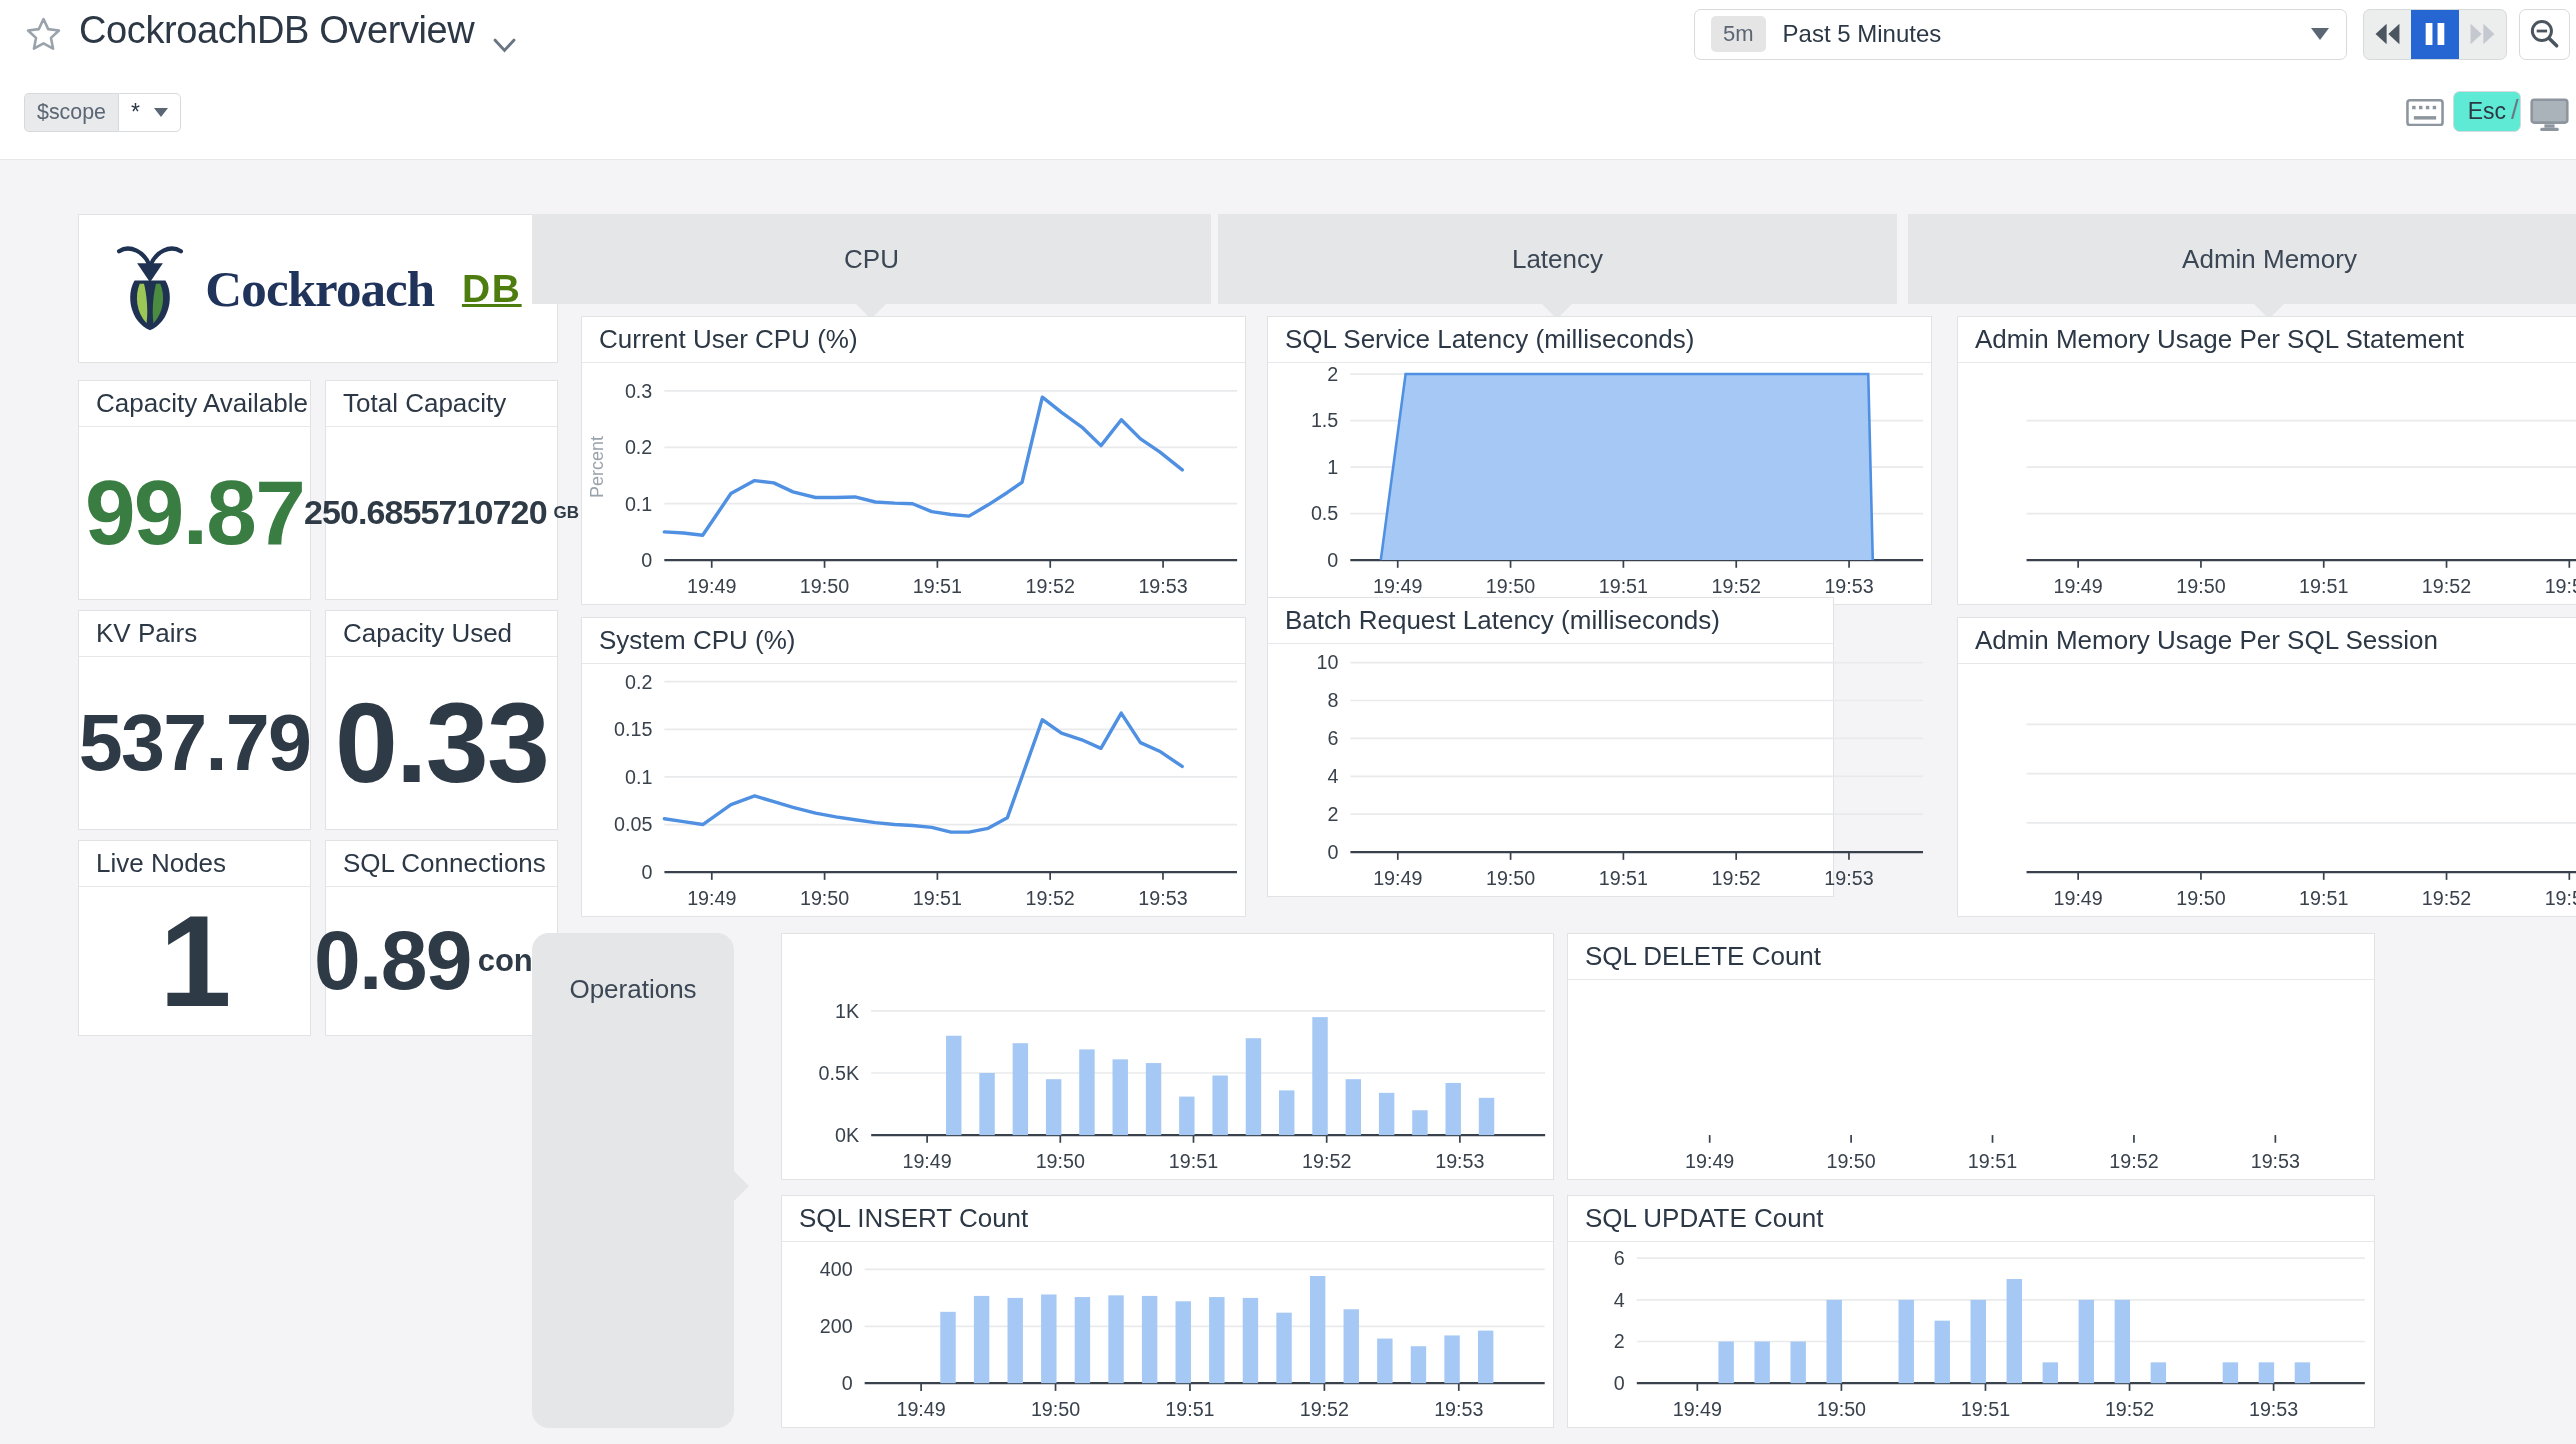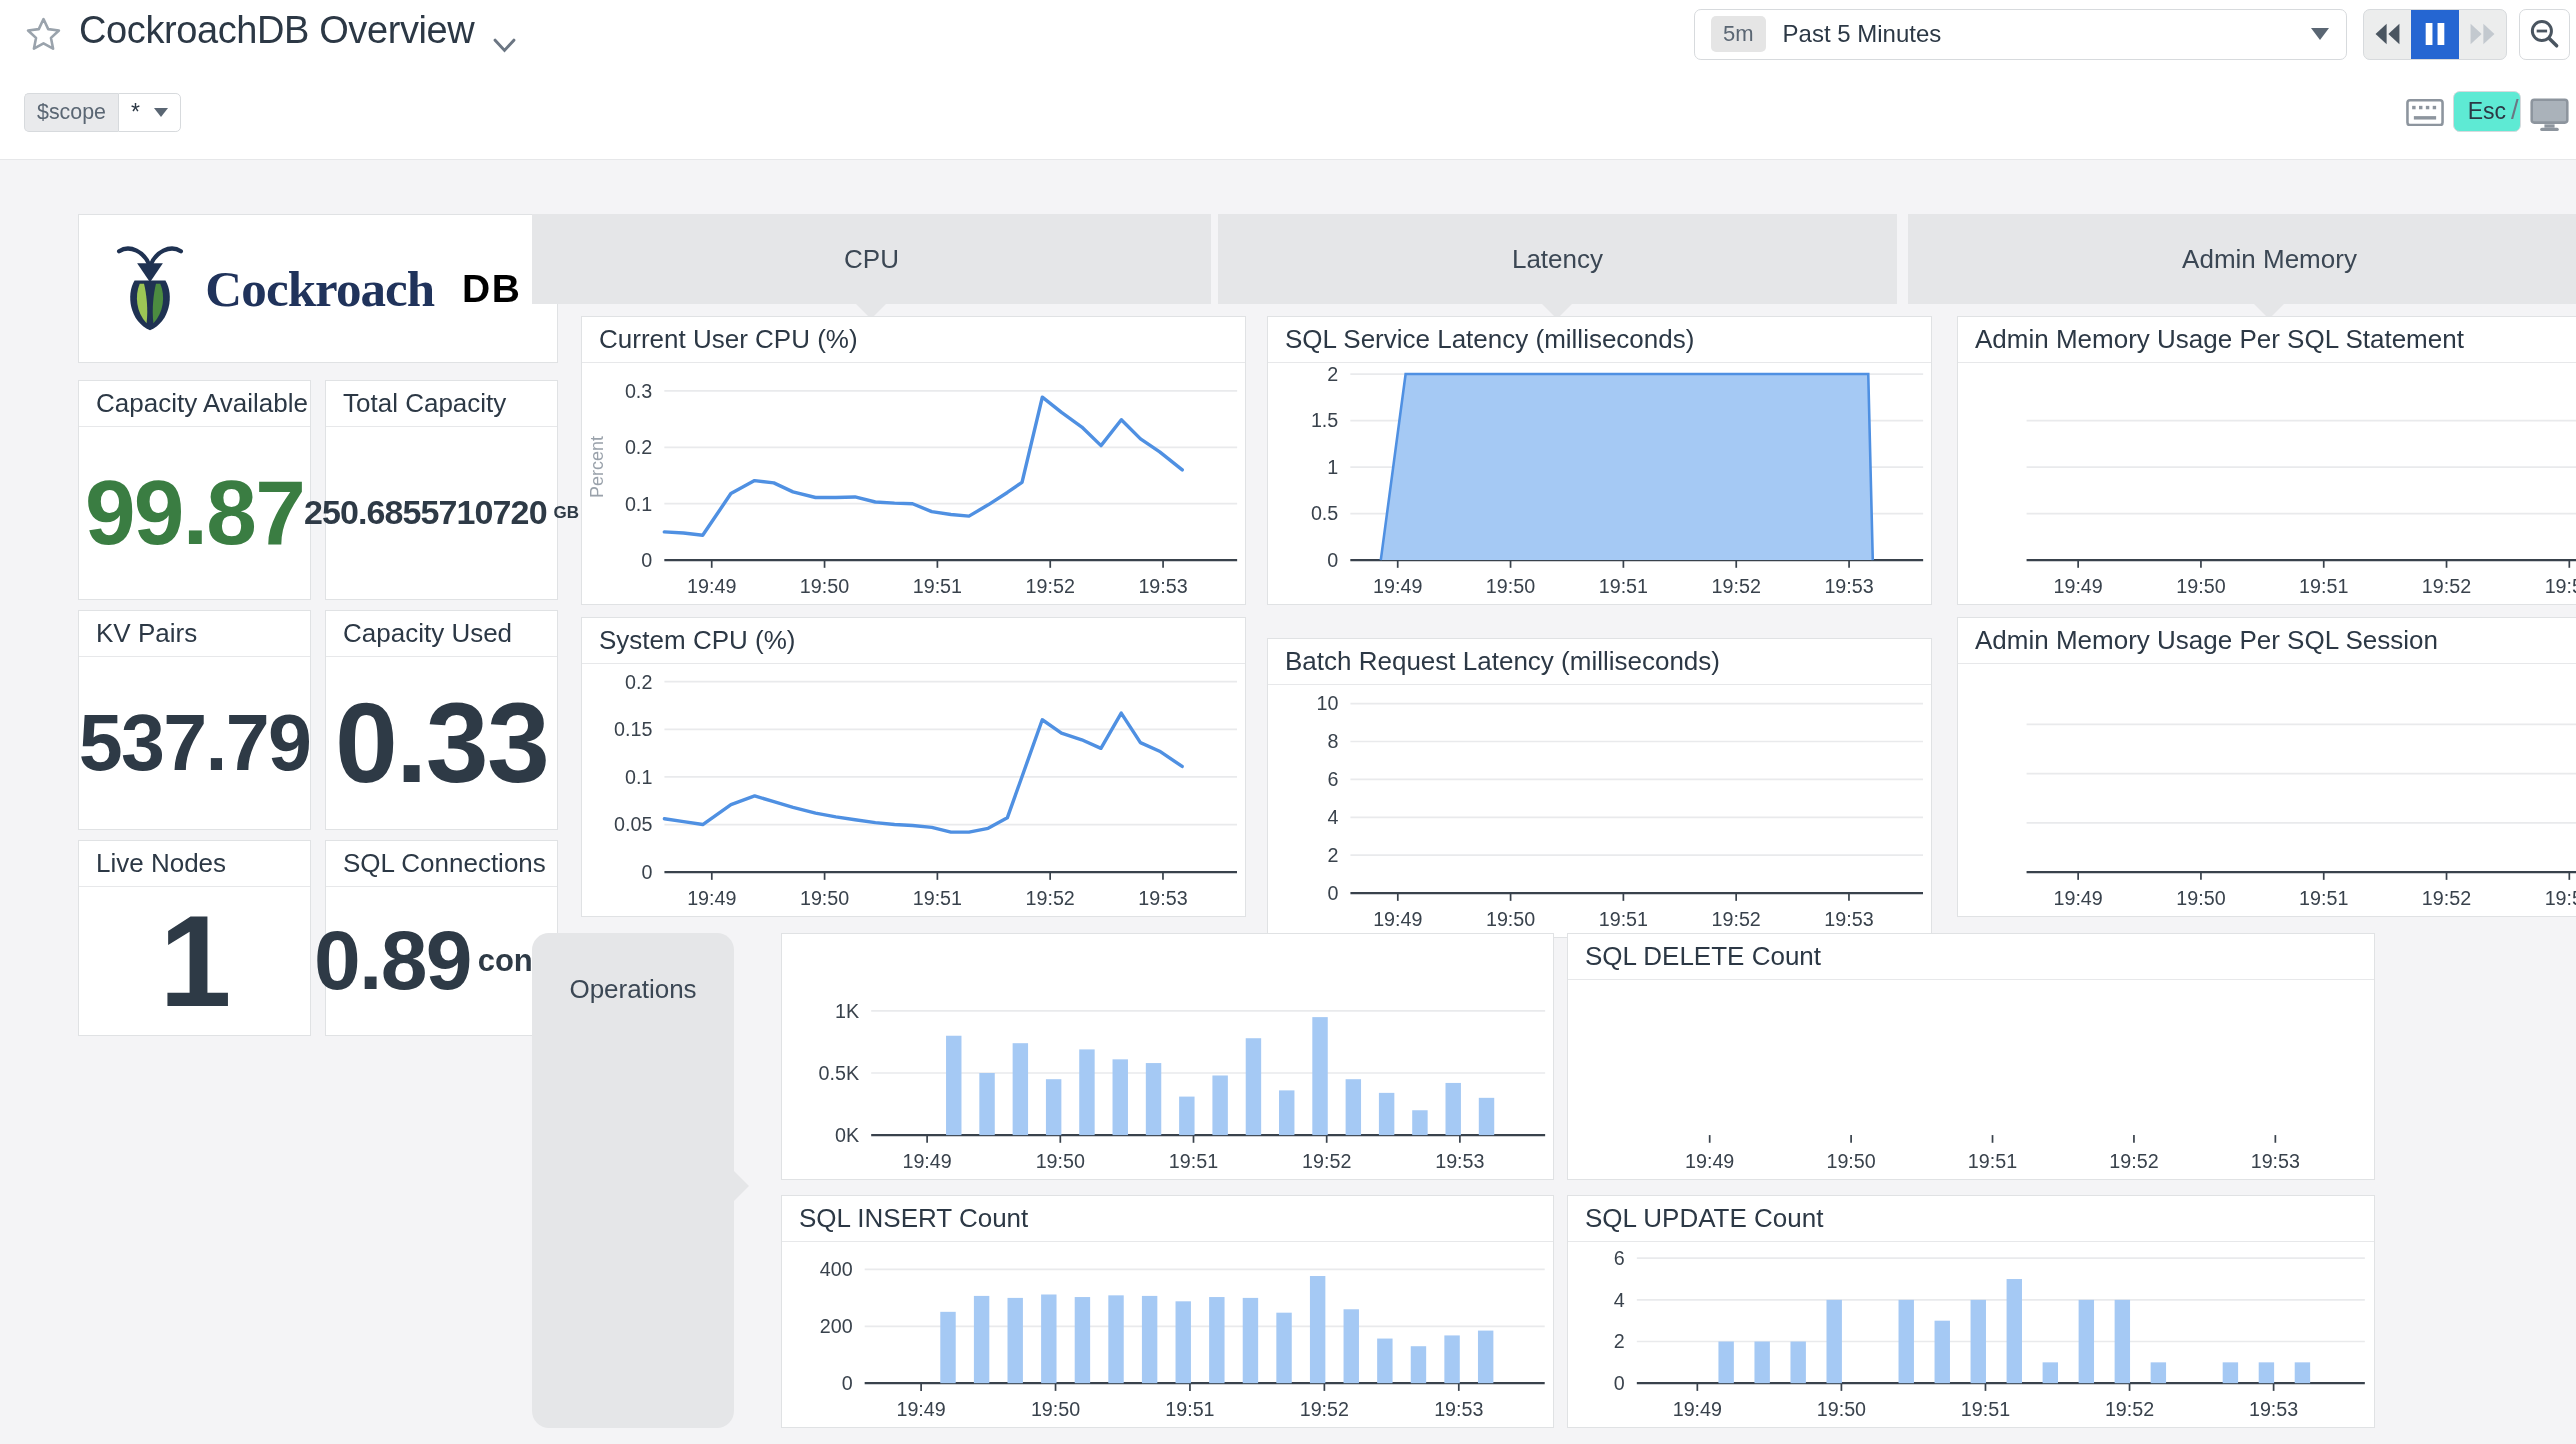--- a/index.html
+++ b/index.html
@@ -50,21 +50,21 @@
   .v-537{font-size:79px;}
   .v-033{font-size:113px;}
   .v-1{font-size:130px;}
   .v-089{font-size:84px;}
   .stat-unit{font-weight:700;color:#2e3a46;margin-left:6.9px;}
   .u-sm{font-size:17px;}
   .u-md{font-size:31px;}
 
   .logo-card{display:flex;align-items:center;justify-content:center;gap:19px;}
   .logo-word{font-family:"Liberation Serif","DejaVu Serif",serif;font-weight:700;font-size:51px;color:#20335b;letter-spacing:-0.9px;}
-  .logo-suffix{font-size:39px;font-weight:700;color:#000000;letter-spacing:1.7px;margin-left:8.6px;}
+  .logo-suffix{font-size:39px;font-weight:700;color:#4d7c0f;letter-spacing:1.7px;margin-left:8.6px;text-decoration:underline;}
 
   
   .group-header{position:absolute;background:#e5e6e8;display:flex;align-items:center;justify-content:center;
     font-size:26px;color:#3b4754;}
   .group-header::after{content:"";position:absolute;left:50%;bottom:-15.4px;margin-left:-15.4px;
     border:15.4px solid transparent;border-top:15.4px solid #e5e6e8;border-bottom:0;}
   .ops-panel{position:absolute;background:#e5e6e8;font-size:26px;color:#3b4754;text-align:center;}
   .ops-panel::after{content:"";position:absolute;right:-15.4px;top:238px;
     border:15.4px solid transparent;border-left:15.4px solid #e5e6e8;border-right:0;}
   .ops-label{margin-top:41px;}
@@ -283,21 +283,21 @@
           <line x1="414.4466800804832" y1="231" x2="414.4466800804832" y2="240" stroke="#39424c" stroke-width="2"></line>
           <text x="414.4466800804832" y="269" text-anchor="middle" font-size="23" fill="#39424c">19:51</text>
           <line x1="546.0362173038233" y1="231" x2="546.0362173038233" y2="240" stroke="#39424c" stroke-width="2"></line>
           <text x="546.0362173038233" y="269" text-anchor="middle" font-size="23" fill="#39424c">19:52</text>
           <line x1="677.6257545271633" y1="231" x2="677.6257545271633" y2="240" stroke="#39424c" stroke-width="2"></line>
           <text x="677.6257545271633" y="269" text-anchor="middle" font-size="23" fill="#39424c">19:53</text>
           <polygon points="131.52917505030223,231 160.4788732394369,14 699.9959758551314,14 705.2595573440649,231" fill="#a5c9f4"></polygon>
           <polyline points="131.52917505030223,231 160.4788732394369,14 699.9959758551314,14 705.2595573440649,231" fill="none" stroke="#4f90e2" stroke-width="3"></polyline>
         </svg></div>
   </div>
-  <div class="card" style="left:1230px;top:638px;width:665px;height:300px;">
+  <div class="card" style="left:1230px;top:597px;width:567px;height:300px;">
     <div class="card-title">Batch Request Latency (milliseconds)</div>
     <div class="plot"><svg width="662" height="252" viewBox="0 0 772 294">
           <text x="82" y="252" text-anchor="end" font-size="23" fill="#39424c">0</text>
           <line x1="96" y1="199.76923076923077" x2="764" y2="199.76923076923077" stroke="#e9eaec" stroke-width="2"></line>
           <text x="82" y="207.76923076923077" text-anchor="end" font-size="23" fill="#39424c">2</text>
           <line x1="96" y1="155.53846153846155" x2="764" y2="155.53846153846155" stroke="#e9eaec" stroke-width="2"></line>
           <text x="82" y="163.53846153846155" text-anchor="end" font-size="23" fill="#39424c">4</text>
           <line x1="96" y1="111.30769230769232" x2="764" y2="111.30769230769232" stroke="#e9eaec" stroke-width="2"></line>
           <text x="82" y="119.30769230769232" text-anchor="end" font-size="23" fill="#39424c">6</text>
           <line x1="96" y1="67.0769230769231" x2="764" y2="67.0769230769231" stroke="#e9eaec" stroke-width="2"></line>

